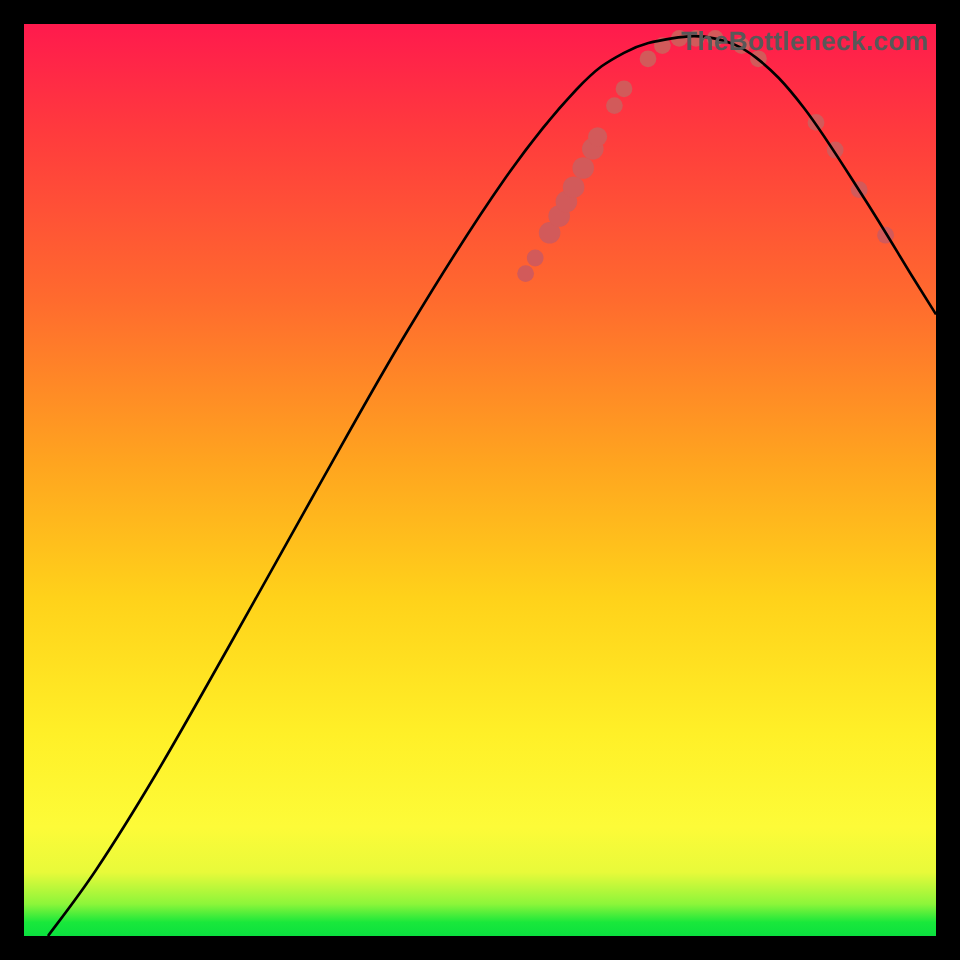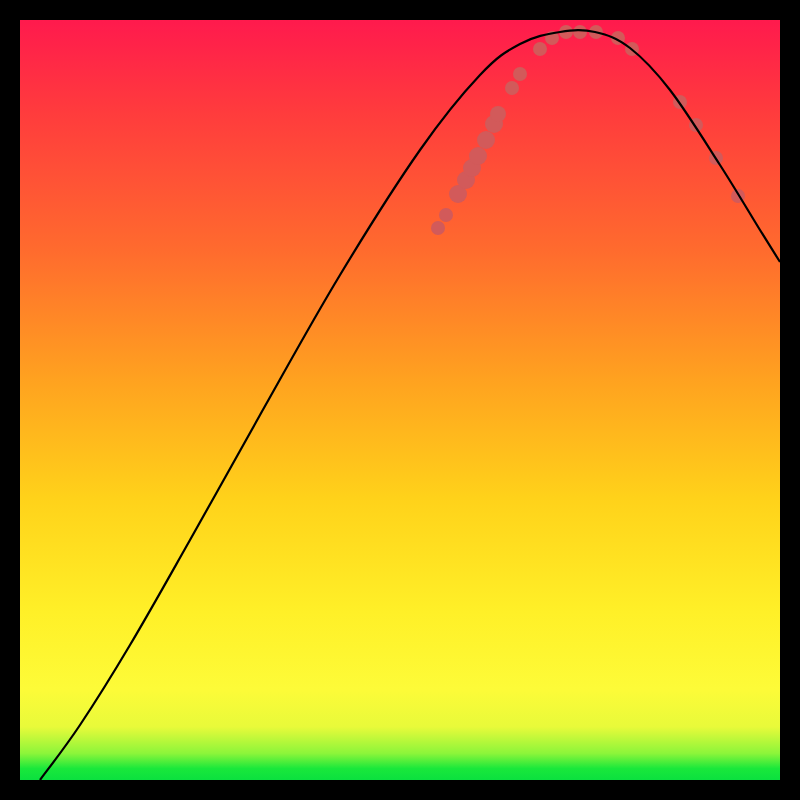--- a/index.html
+++ b/index.html
@@ -84,13 +84,14 @@
         <circle cx="598" cy="18" r="7" fill="#d25a5a"></circle>
         <circle cx="612" cy="29" r="7" fill="#d25a5a"></circle>
         <circle cx="660" cy="82" r="7" fill="#d25a5a"></circle>
         <circle cx="676" cy="105" r="7" fill="#d25a5a"></circle>
         <circle cx="696" cy="138" r="7" fill="#d25a5a"></circle>
         <circle cx="718" cy="176" r="7" fill="#d25a5a"></circle>
       </g>
     <path id="curve-path" fill="none" d="M 20 760 C 27.2 750.1, 43.8 729.3, 60 705 C 76.2 680.7, 90.2 658.3, 110 625 C 129.8 591.7, 146.6 561.4, 170 520 C 193.4 478.6, 213 442.7, 240 395 C 267 347.3, 291.2 302.7, 320 255 C 348.8 207.3, 374.8 166, 400 130 C 425.2 94, 442 74.08, 460 55 C 478 35.92, 485.6 31.74, 500 24 C 514.4 16.26, 526.5 14.16, 540 12 C 553.5 9.84, 562.4 9.120000000000001, 575 12 C 587.6 14.879999999999999, 596.5 17.560000000000002, 610 28 C 623.5 38.44, 633.8 48.94, 650 70 C 666.2 91.06, 683.8 119.8, 700 145 C 716.2 170.2, 729.2 192.54, 740 210 C 750.8 227.46, 756.4 236.24, 760 242" stroke="#000000" stroke-width="2.2"></path>
   </svg>
 
+  <div class="attrib">TheBottleneck.com</div>
 </div>
 
 </body></html>

